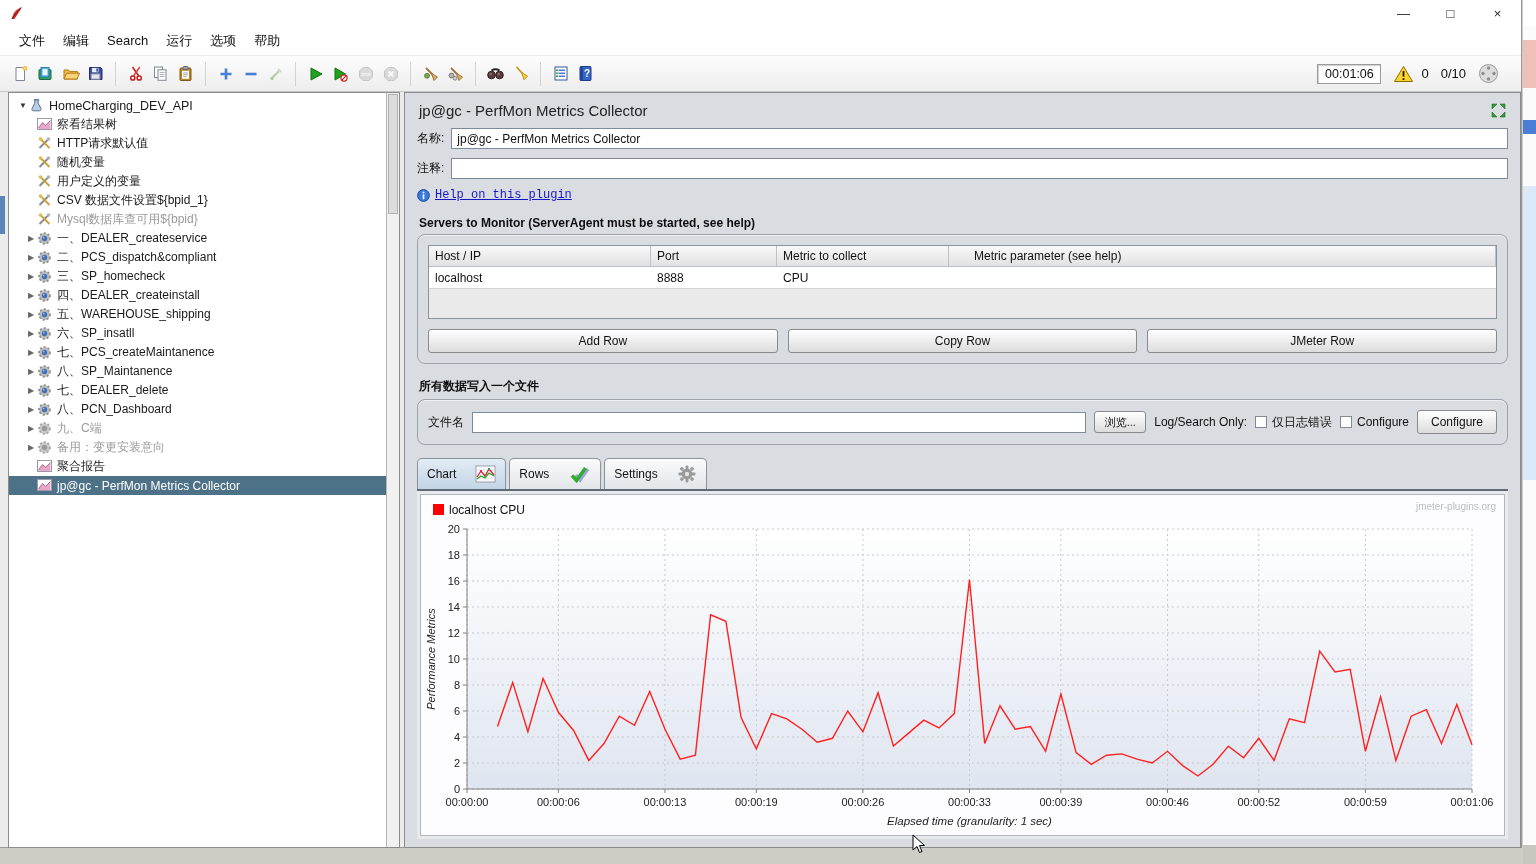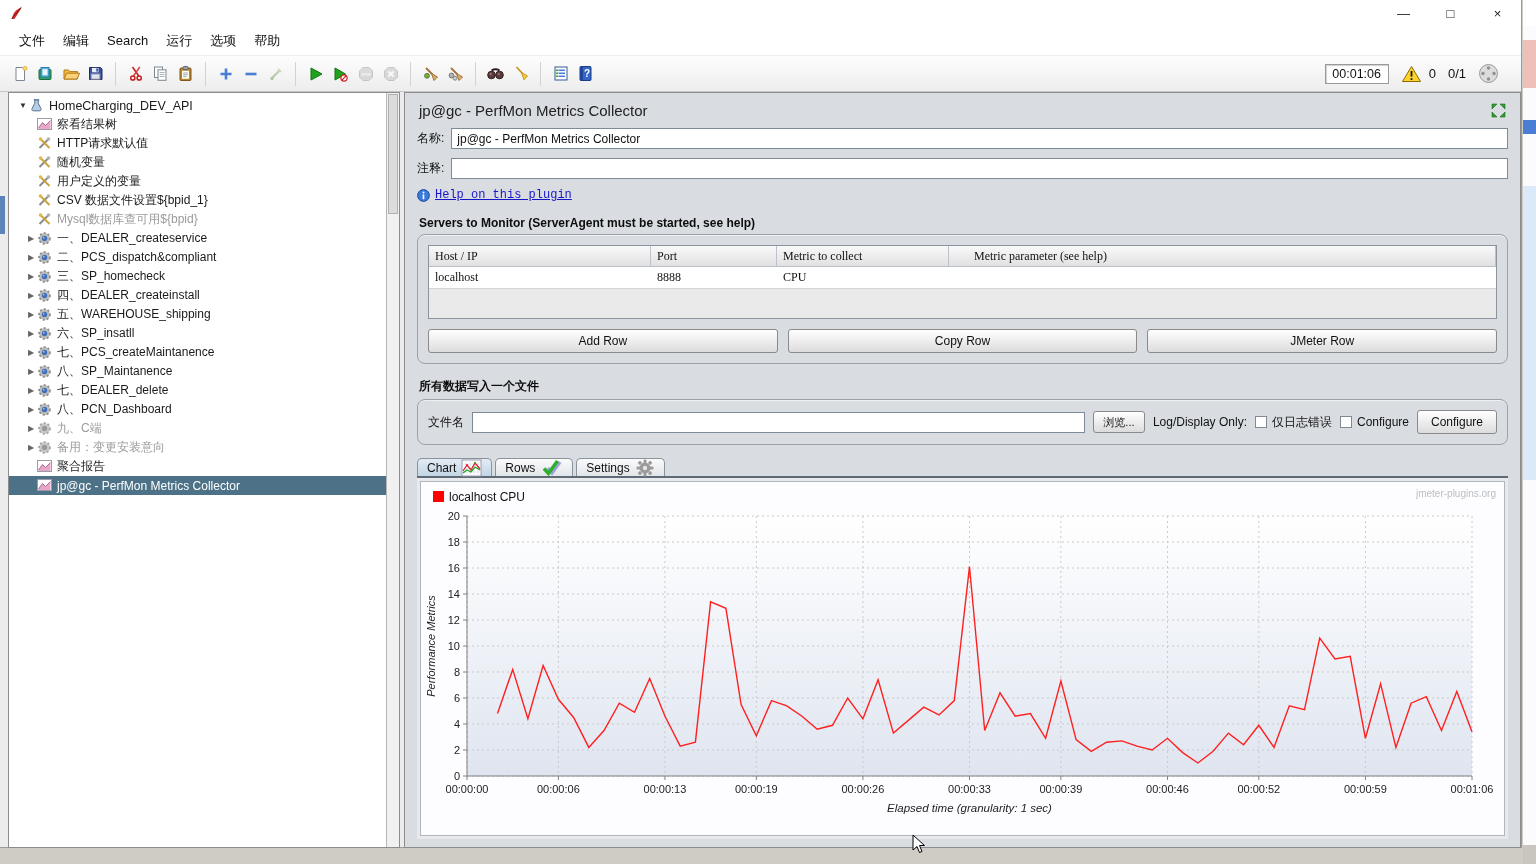--- a/index.html
+++ b/index.html
@@ -52,21 +52,21 @@
   .panel-title-row { margin:9px 2px 0; display:flex; justify-content:space-between; align-items:center;
                      font-size:15px; color:#222; }
   .field-row { display:flex; align-items:center; margin-top:9px; gap:7px; font-size:12px; color:#111; }
   .field-row input { flex:1; height:21px; border:1px solid #7d8a97; padding:0 5px; font-size:12px;
                      font-family:inherit; background:#fff; color:#111; }
   .help-row { margin-top:9px; display:flex; gap:5px; align-items:center;font-family:Liberation Mono, monospace; }
   .help-link { color:#1616c9; text-decoration:underline; font-size:12px; }
   .section-label { font-weight:bold; font-size:12px; margin:14px 2px 4px; color:#0d0d0d; }
   .groupbox { border:1px solid #9aa2ac; border-radius:8px; padding:10px;
               box-shadow:inset 0 1px 0 rgba(255,255,255,.55); }
-  .srv-table { border:1px solid #8a949e; background:#fff;font-family:Liberation Serif, serif; }
+  .srv-table { border:1px solid #8a949e; background:#fff; }
   .srv-header { display:flex; height:21px; background:linear-gradient(#f9f9f9,#e1e1e1);
                 border-bottom:1px solid #b9bfc6; }
   .cell { display:flex; align-items:center; padding:0 6px; font-size:12px; color:#111;
           overflow:hidden; white-space:nowrap; }
   .srv-header .cell { border-right:1px solid #bcc2c9; }
   .srv-row { display:flex; height:21px; background:#fff; }
   .srv-empty { height:30px; background:#eaeaea; border-top:1px solid #d4d4d4; }
   .col-0{ width:222px; } .col-1{ width:126px; } .col-2{ width:172px; } .col-3{ flex:1;margin-left:19px; }
   .row-buttons { display:flex; gap:10px; margin-top:10px; }
   .btn { background:linear-gradient(#ffffff,#dcdcdc); border:1px solid #8a8a8a; border-radius:3px;
@@ -75,21 +75,21 @@
   .row-buttons .btn { flex:1; }
   .file-row { display:flex; align-items:center; gap:8px; font-size:12px; color:#111; }
   .file-row input { flex:1; height:21px; border:1px solid #7d8a97; background:#fff; padding:0 5px;
                     font-size:12px; font-family:inherit; }
   .browse-btn { width:52px; height:22px; font-size:11px; flex:none; }
   .cb { width:12px; height:12px; background:#fff; border:1px solid #808a94; flex:none; }
   .cb-label { margin-left:-3px; }
   .configure-btn { width:80px; flex:none; }
   
   .tabs { display:flex; margin-top:13px; position:relative; z-index:2; }
-  .tab { display:flex; align-items:center; gap:5px; padding:0 9px; height:18px;
+  .tab { display:flex; align-items:center; gap:19px; padding:0 9px; height:31px;
          border:1px solid #8a929c; border-bottom:none; border-radius:5px 5px 0 0;
          background:linear-gradient(#fbfbfb,#e2e5e9); margin-right:3px; font-size:12px; color:#111; }
   .tab.selected { background:linear-gradient(#e2ecf5,#c3d5e5); }
   .tab-content { border-top:2px solid #5e6a76; background:#e7e9ed; flex:1; margin-bottom:8px;
                  padding:3px; display:flex; min-height:0; }
   .chart-box { flex:1; background:#fdfdff; border:1px solid #b0b6bd; position:relative; overflow:hidden; }
   
   .edge-strip { position:absolute; left:1523px; top:0; width:13px; height:864px; background:#fbfbfb; }
   .edge-strip div { position:absolute; left:0; width:13px; }
   .left-sliver { position:absolute; left:0; top:196px; width:5px; height:38px; background:#5b84b8; }
@@ -276,21 +276,21 @@
       <div class="warn-wrap">
         <span>
             <svg width="21" height="18">
               <polygon points="10.5,1.5 19.5,16.5 1.5,16.5" fill="#ffd22e" stroke="#8a6d00"></polygon>
               <rect x="9.6" y="6" width="1.8" height="5.6" fill="#1a1a1a"></rect>
               <rect x="9.6" y="13.2" width="1.8" height="1.8" fill="#1a1a1a"></rect>
             </svg>
           </span>
         <span>0</span>
       </div>
-      <span class="warn-wrap">0/1</span>
+      <span class="warn-wrap">0/10</span>
       <span>
           <svg width="21" height="21">
             <circle cx="10.5" cy="10.5" r="9" fill="#dcdcdc" stroke="#9a9a9a"></circle>
             <circle cx="10.5" cy="5" r="1.7" fill="#8f8f8f"></circle>
             <circle cx="10.5" cy="16" r="1.7" fill="#8f8f8f"></circle>
             <circle cx="5" cy="10.5" r="1.7" fill="#8f8f8f"></circle>
             <circle cx="16" cy="10.5" r="1.7" fill="#8f8f8f"></circle>
           </svg>
         </span>
     </div>
@@ -609,21 +609,21 @@
           <div class="btn">JMeter Row</div>
         </div>
     </div>
 
     <div class="section-label">所有数据写入一个文件</div>
     <div class="groupbox">
       <div class="file-row">
         <span>文件名</span>
         <input type="text" value="" style="">
         <div class="btn browse-btn">浏览...</div>
-        <span>Log/Display Only:</span>
+        <span>Log/Search Only:</span>
         <span class="cb"></span>
         <span class="cb-label">仅日志错误</span>
         <span class="cb"></span>
         <span class="cb-label">Configure</span>
         <div class="btn configure-btn">Configure</div>
       </div>
     </div>
 
     <div class="tabs">
         <div class="tab selected">

